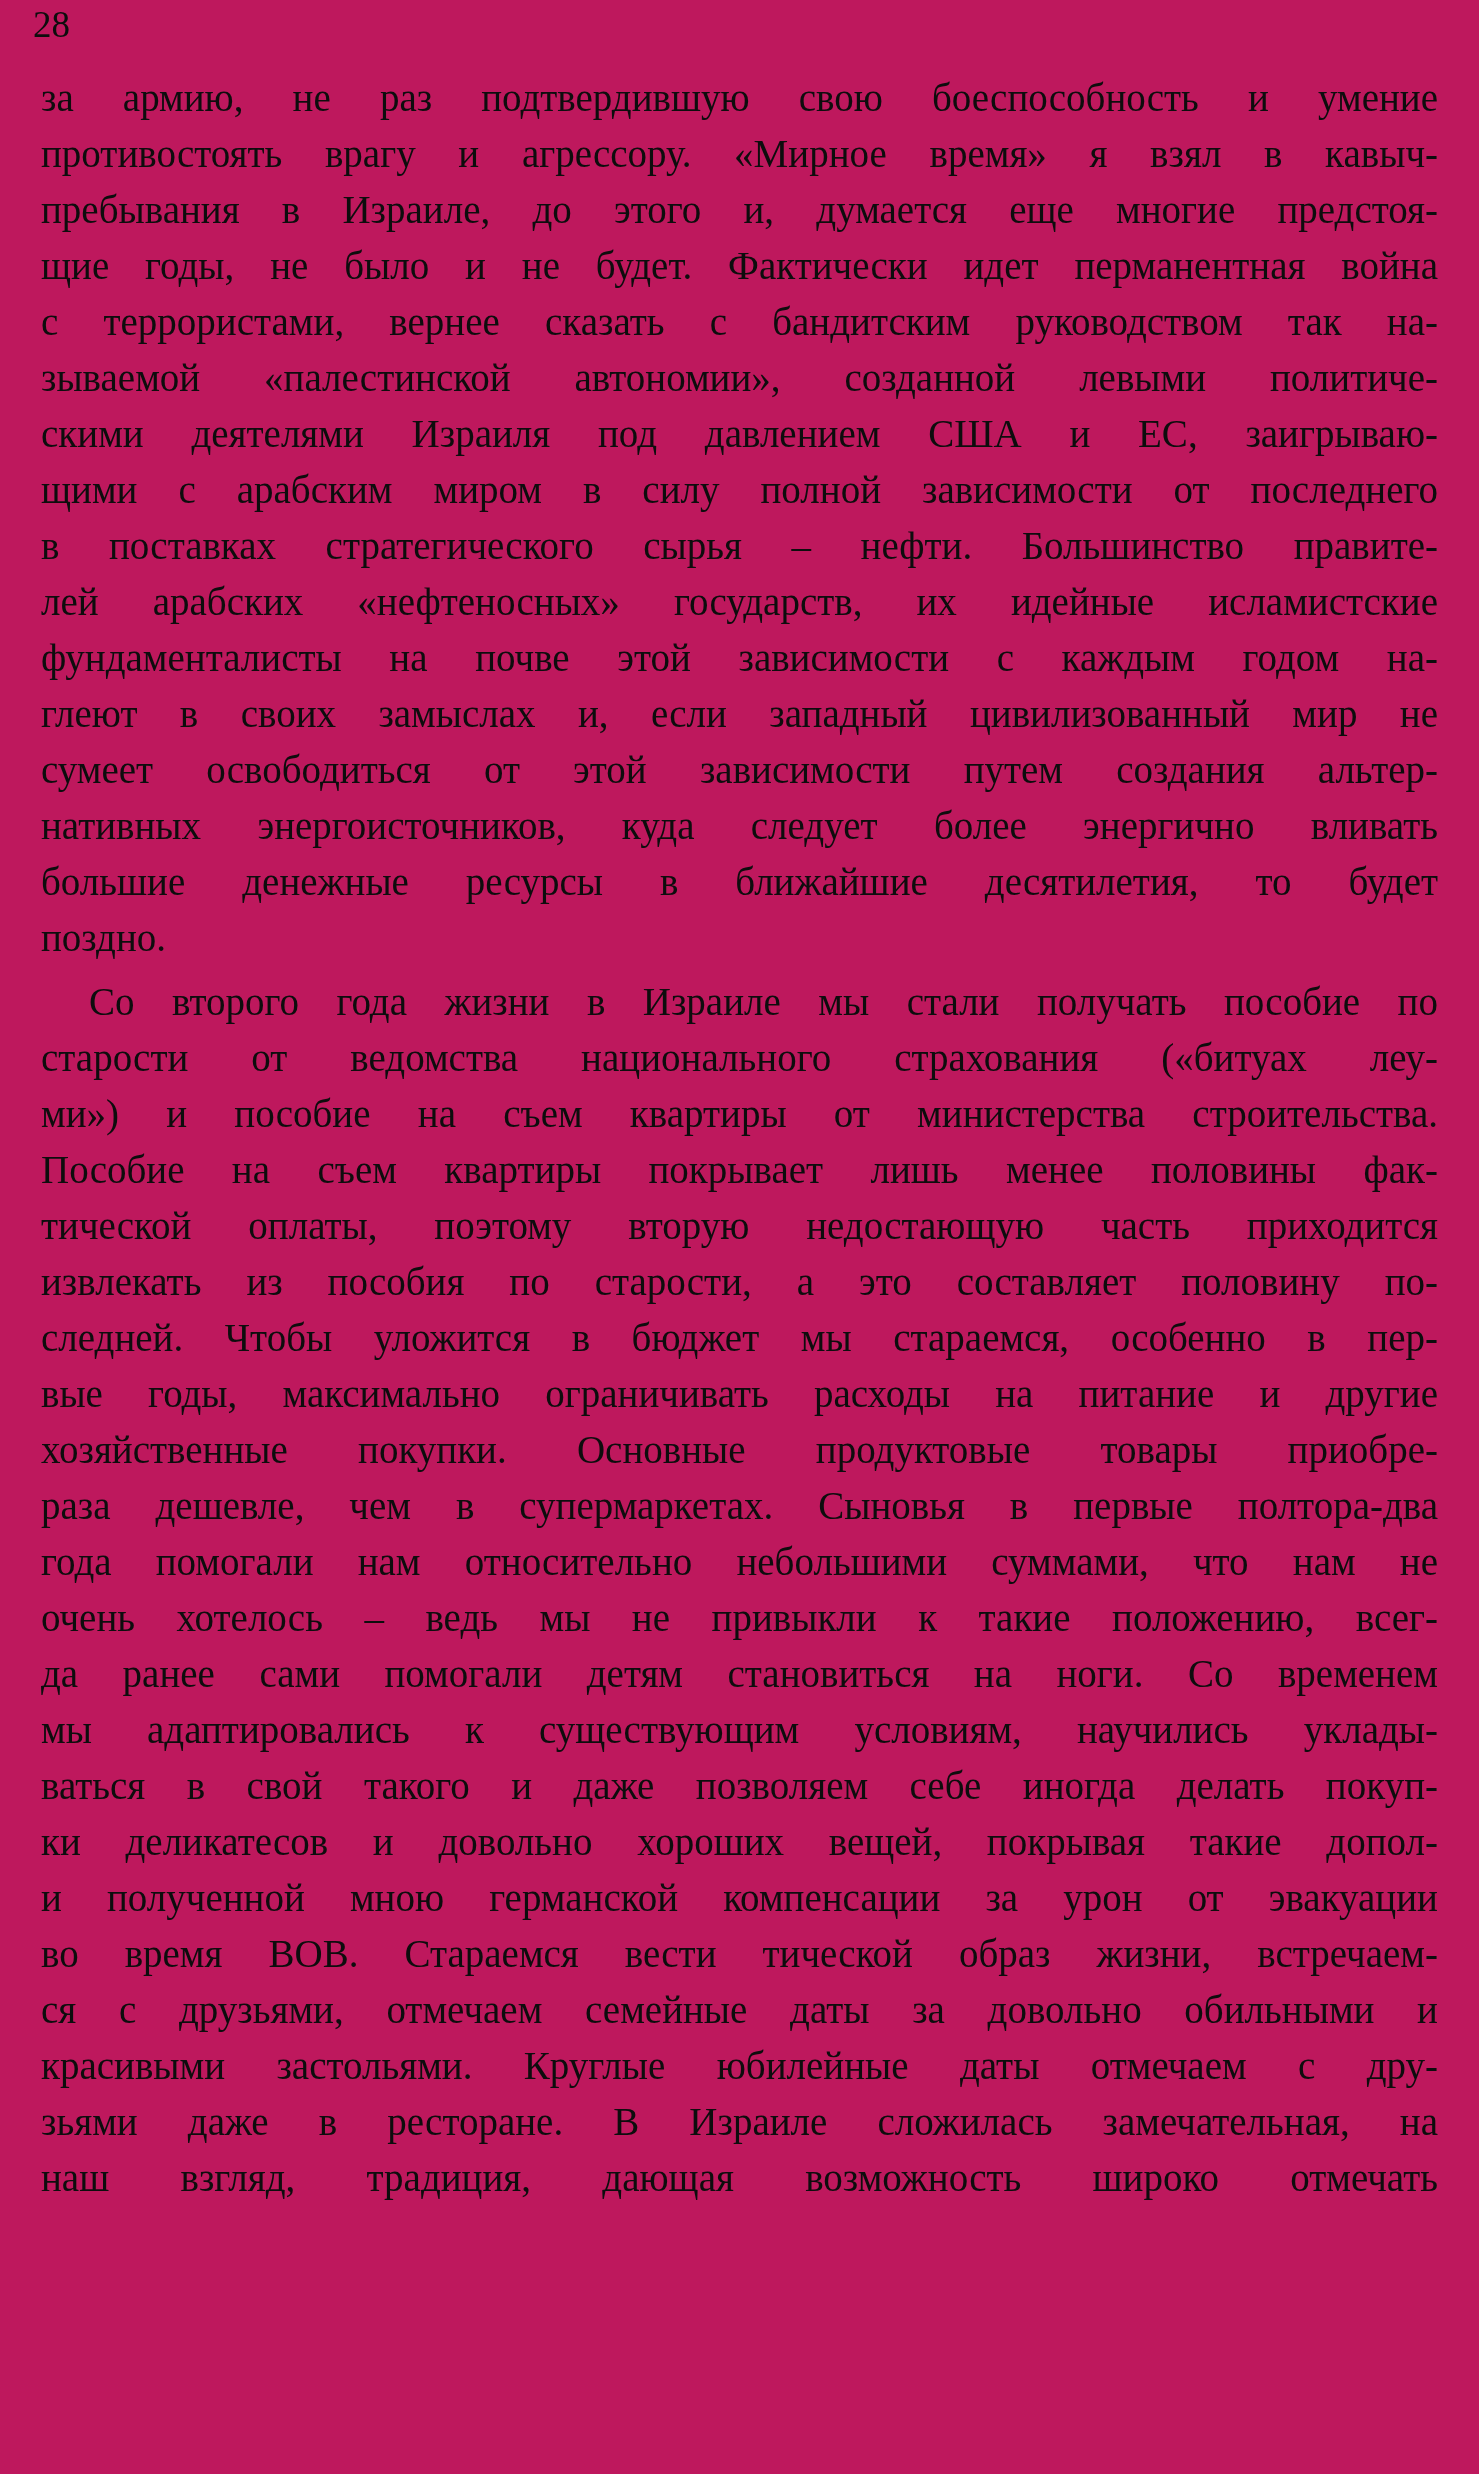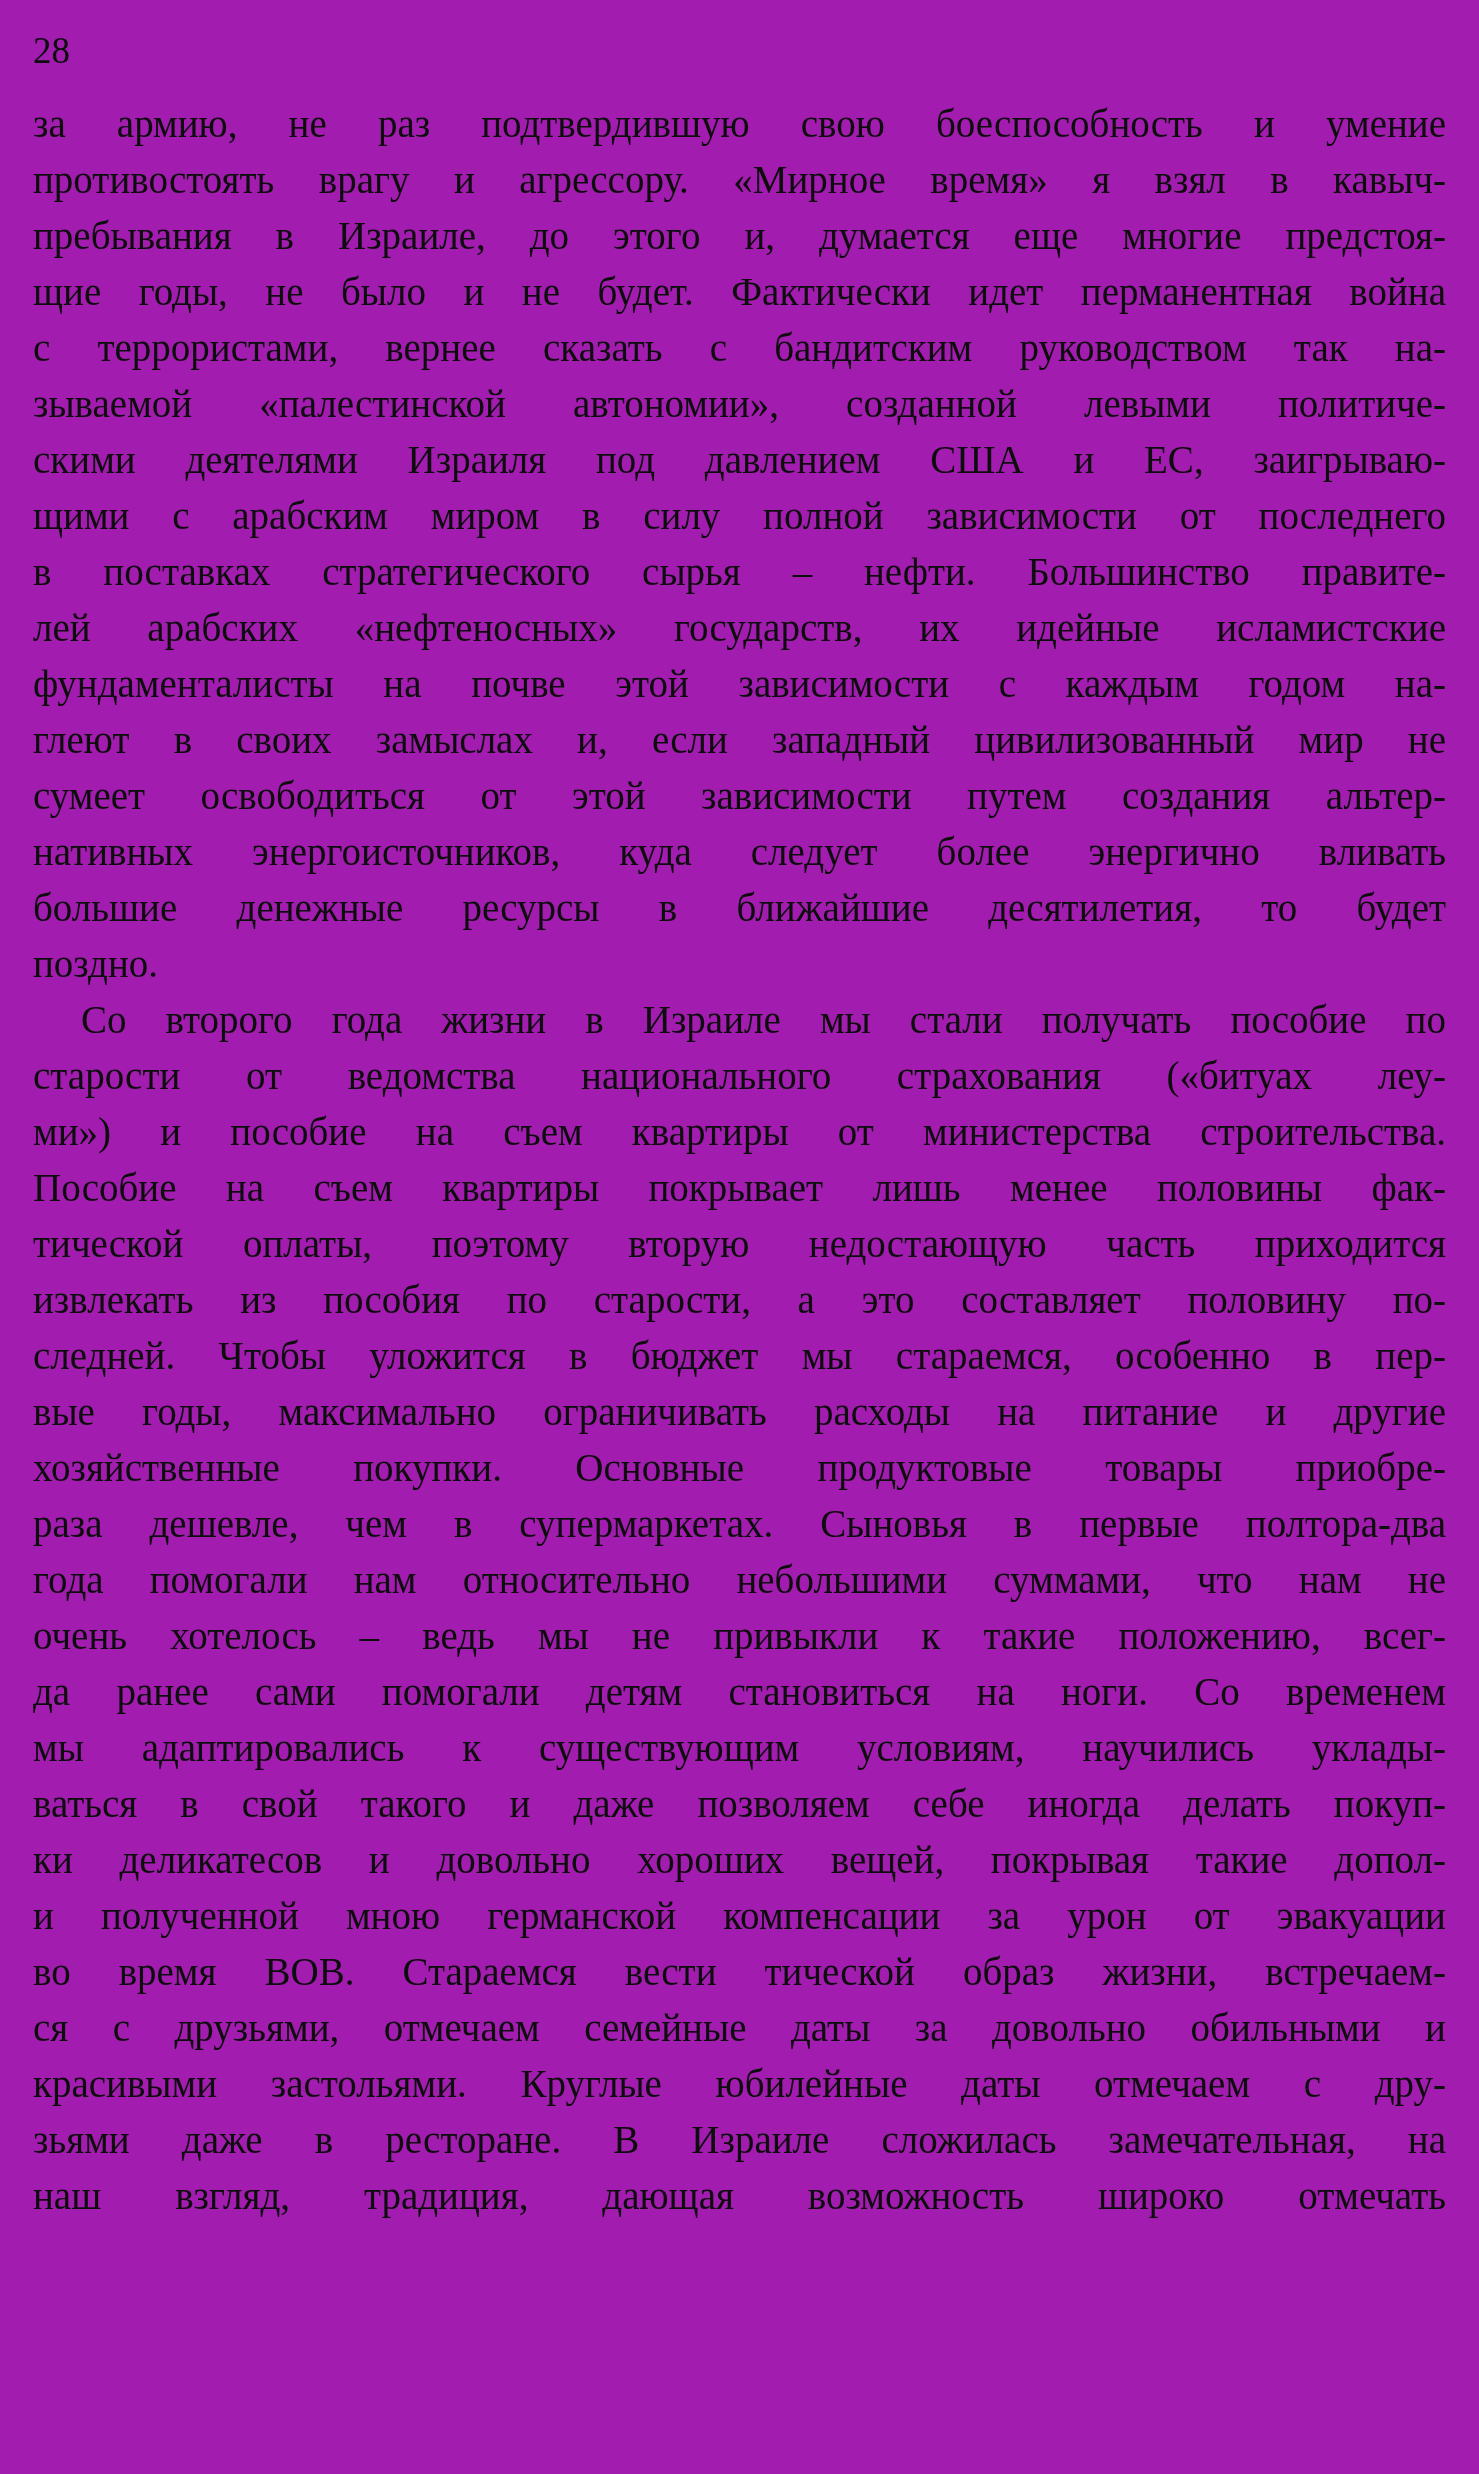--- a/index.html
+++ b/index.html
@@ -5,37 +5,37 @@
   html, body {
     margin: 0;
     padding: 0;
     background: #ffffff;
   }
   .page {
     position: relative;
     width: 1479px;
     height: 2475px;
     box-sizing: border-box;
-    background: #a21caf;
+    background: #be185d;
     color: #0d0d0d;
     font-family: "Liberation Serif", "DejaVu Serif", serif;
-    padding: 26px 33px 0 33px;
+    padding: 0 33px 0 33px;
     overflow: hidden;
   }
   .page-number {
     font-size: 37px;
     line-height: 50px;
     margin-bottom: 20.3px;
     text-align: left;
   }
   .text-block {
     width: 1413px;
   }
   .paragraph {
-    margin: 0;
+    margin: 8px;
     padding: 0;
   }
   .line {
     font-size: 39px;
     line-height: 56px;
     white-space: normal;
     text-align: justify;
     text-align-last: justify;
     word-spacing: 0.9px;
   }

